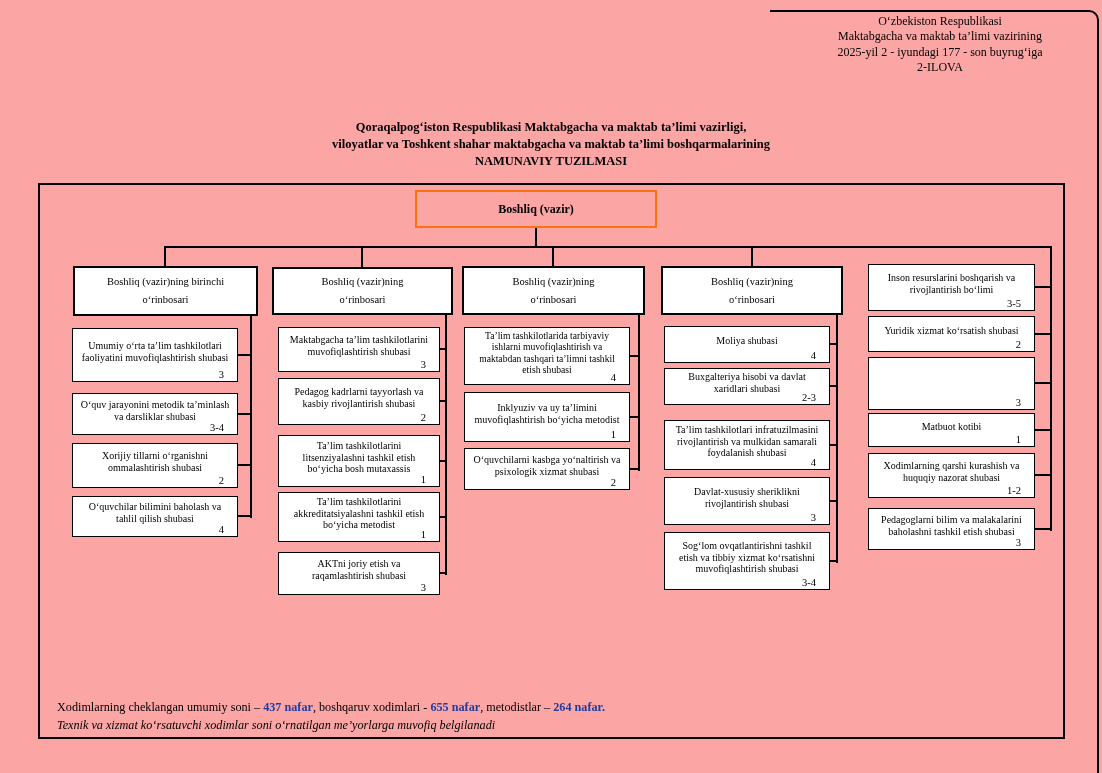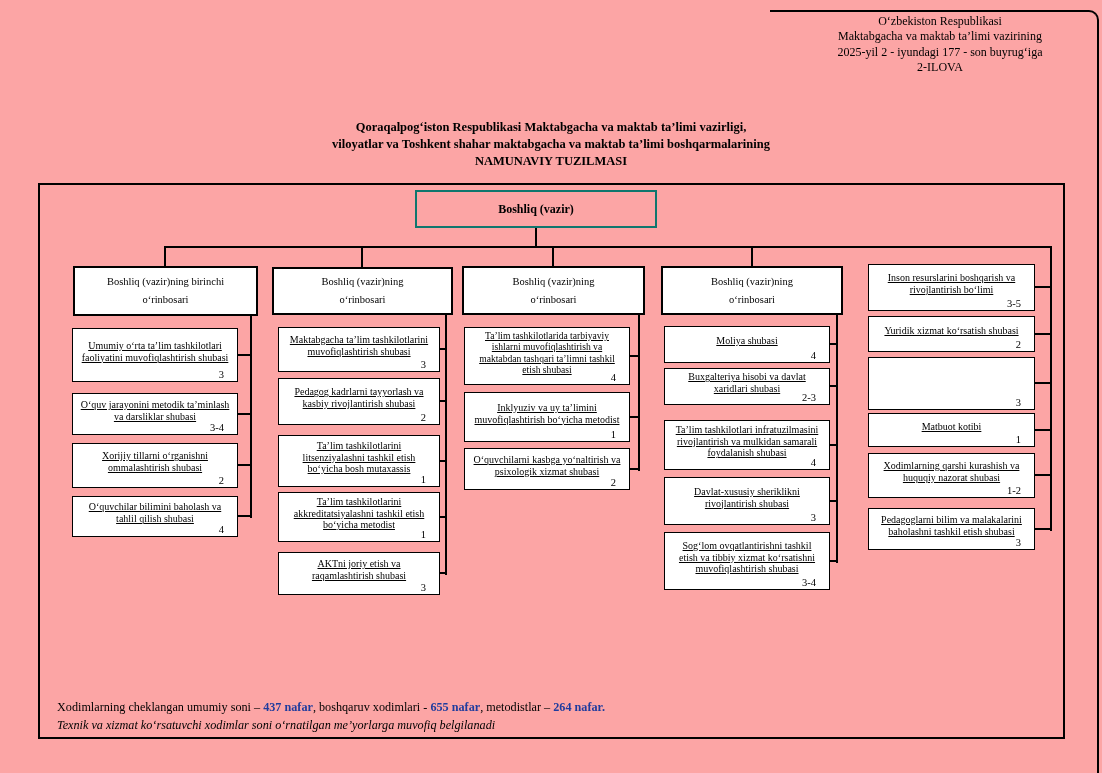--- a/index.html
+++ b/index.html
@@ -20,34 +20,34 @@
     position:absolute;left:36px;top:111px;width:1030px;
     font-size:12.5px;font-weight:bold;text-align:center;line-height:1.35;white-space:pre-line;margin-top:8px;
   }
   .chart-border{
     position:absolute;left:38px;top:183px;width:1027px;height:556px;
     border:2px solid #000;box-sizing:border-box;
   }
   .line{position:absolute;background:#000;}
   .root-box{
     position:absolute;left:415px;top:190px;width:242px;height:38px;
-    border:2px solid #0f766e;box-sizing:border-box;
+    border:2px solid #f97316;box-sizing:border-box;
     display:flex;align-items:center;justify-content:center;
     font-weight:bold;font-size:12px;
   }
   .hbox{
     position:absolute;border:2px solid #000;box-sizing:border-box;background:#fff;
     display:flex;align-items:center;justify-content:center;text-align:center;
     font-size:10.5px;line-height:1.7;
   }
   .hbox .hbox-label{white-space:pre-line;}
   .obox{
     position:absolute;border:1.5px solid #000;box-sizing:border-box;background:#fff;
     display:flex;align-items:center;justify-content:center;text-align:center;
-    font-size:10px;line-height:1.18;padding:2px 7px 9px 7px;text-decoration:underline;
+    font-size:10px;line-height:1.18;padding:2px 7px 9px 7px;
   }
   .obox .obox-count{
     position:absolute;right:13px;bottom:1px;font-size:10.5px;line-height:1;
   }
   .footer-line1{position:absolute;left:57px;top:700px;width:1000px;font-size:12.2px;}
   .footer-line1 .em{color:#1f3c9e;font-weight:bold;}
   .footer-line2{position:absolute;left:57px;top:718px;width:1000px;font-size:12.2px;font-style:italic;}
 </style>
 </head>
 <body>

